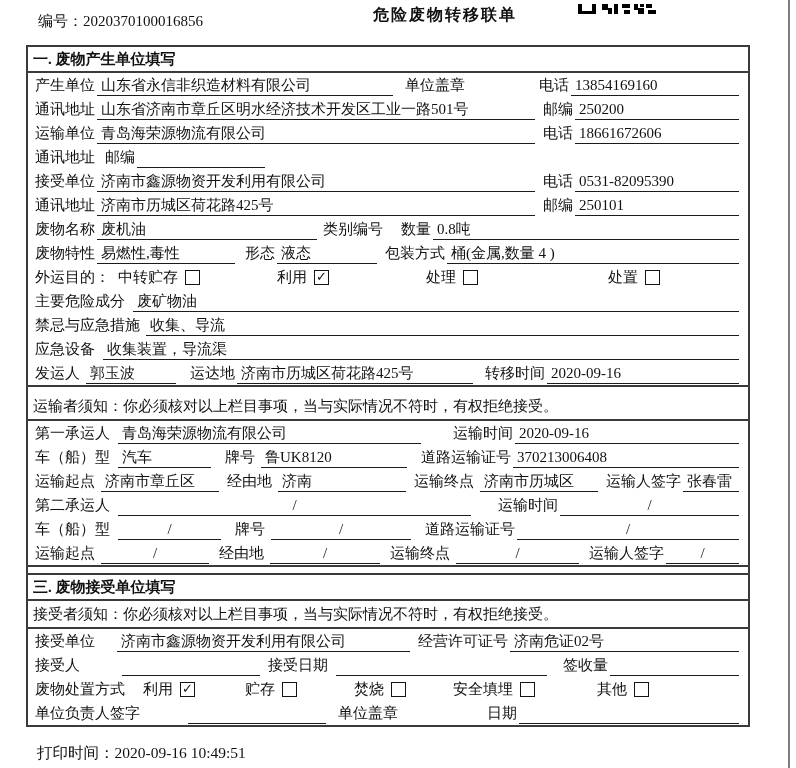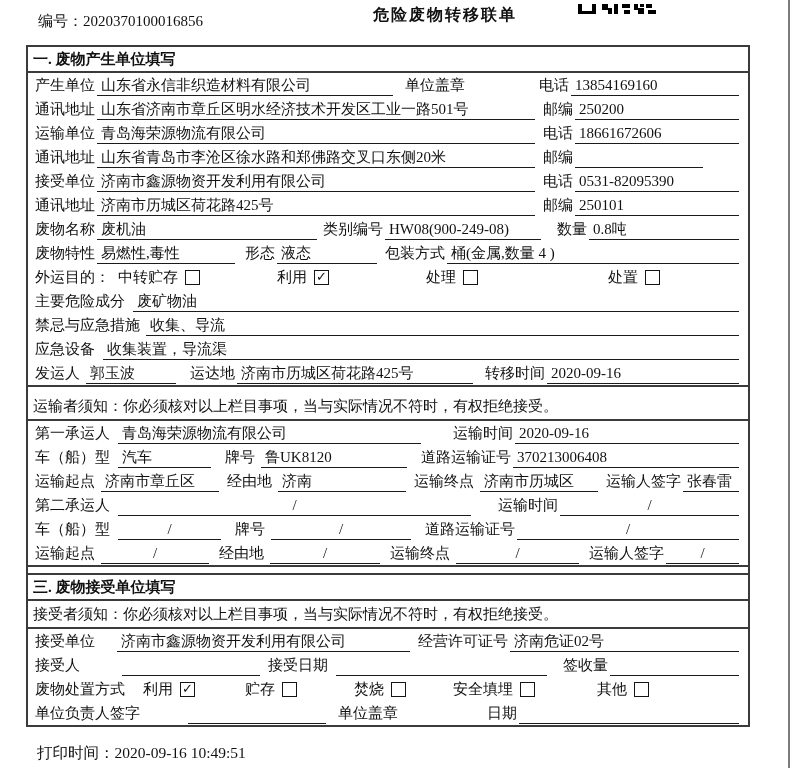--- a/index.html
+++ b/index.html
@@ -77,21 +77,20 @@
 
     <div class="row">
       <span class="lab">运输单位</span>
       <span class="v" style="width:430px">青岛海荣源物流有限公司</span>
       <span class="lab" style="margin-left:6px">电话</span>
       <span class="v grow">18661672606</span>
     </div>
 
     <div class="row">
       <span class="lab">通讯地址</span>
-      <span class="v" style="width:430px">山东省青岛市李沧区徐水路和郑佛路交叉口东侧20米</span>
       <span class="lab" style="margin-left:6px">邮编</span>
       <span class="v" style="width:120px"></span>
     </div>
 
     <div class="row">
       <span class="lab">接受单位</span>
       <span class="v" style="width:430px">济南市鑫源物资开发利用有限公司</span>
       <span class="lab" style="margin-left:6px">电话</span>
       <span class="v grow">0531-82095390</span>
     </div>
@@ -100,21 +99,20 @@
       <span class="lab">通讯地址</span>
       <span class="v" style="width:430px">济南市历城区荷花路425号</span>
       <span class="lab" style="margin-left:6px">邮编</span>
       <span class="v grow">250101</span>
     </div>
 
     <div class="row">
       <span class="lab">废物名称</span>
       <span class="v" style="width:212px">废机油</span>
       <span class="lab" style="margin-left:4px">类别编号</span>
-      <span class="v" style="width:148px">HW08(900-249-08)</span>
       <span class="lab" style="margin-left:14px">数量</span>
       <span class="v grow">0.8吨</span>
     </div>
 
     <div class="row">
       <span class="lab">废物特性</span>
       <span class="v" style="width:130px">易燃性,毒性</span>
       <span class="lab" style="margin-left:8px">形态</span>
       <span class="v" style="width:92px">液态</span>
       <span class="lab" style="margin-left:6px">包装方式</span>

